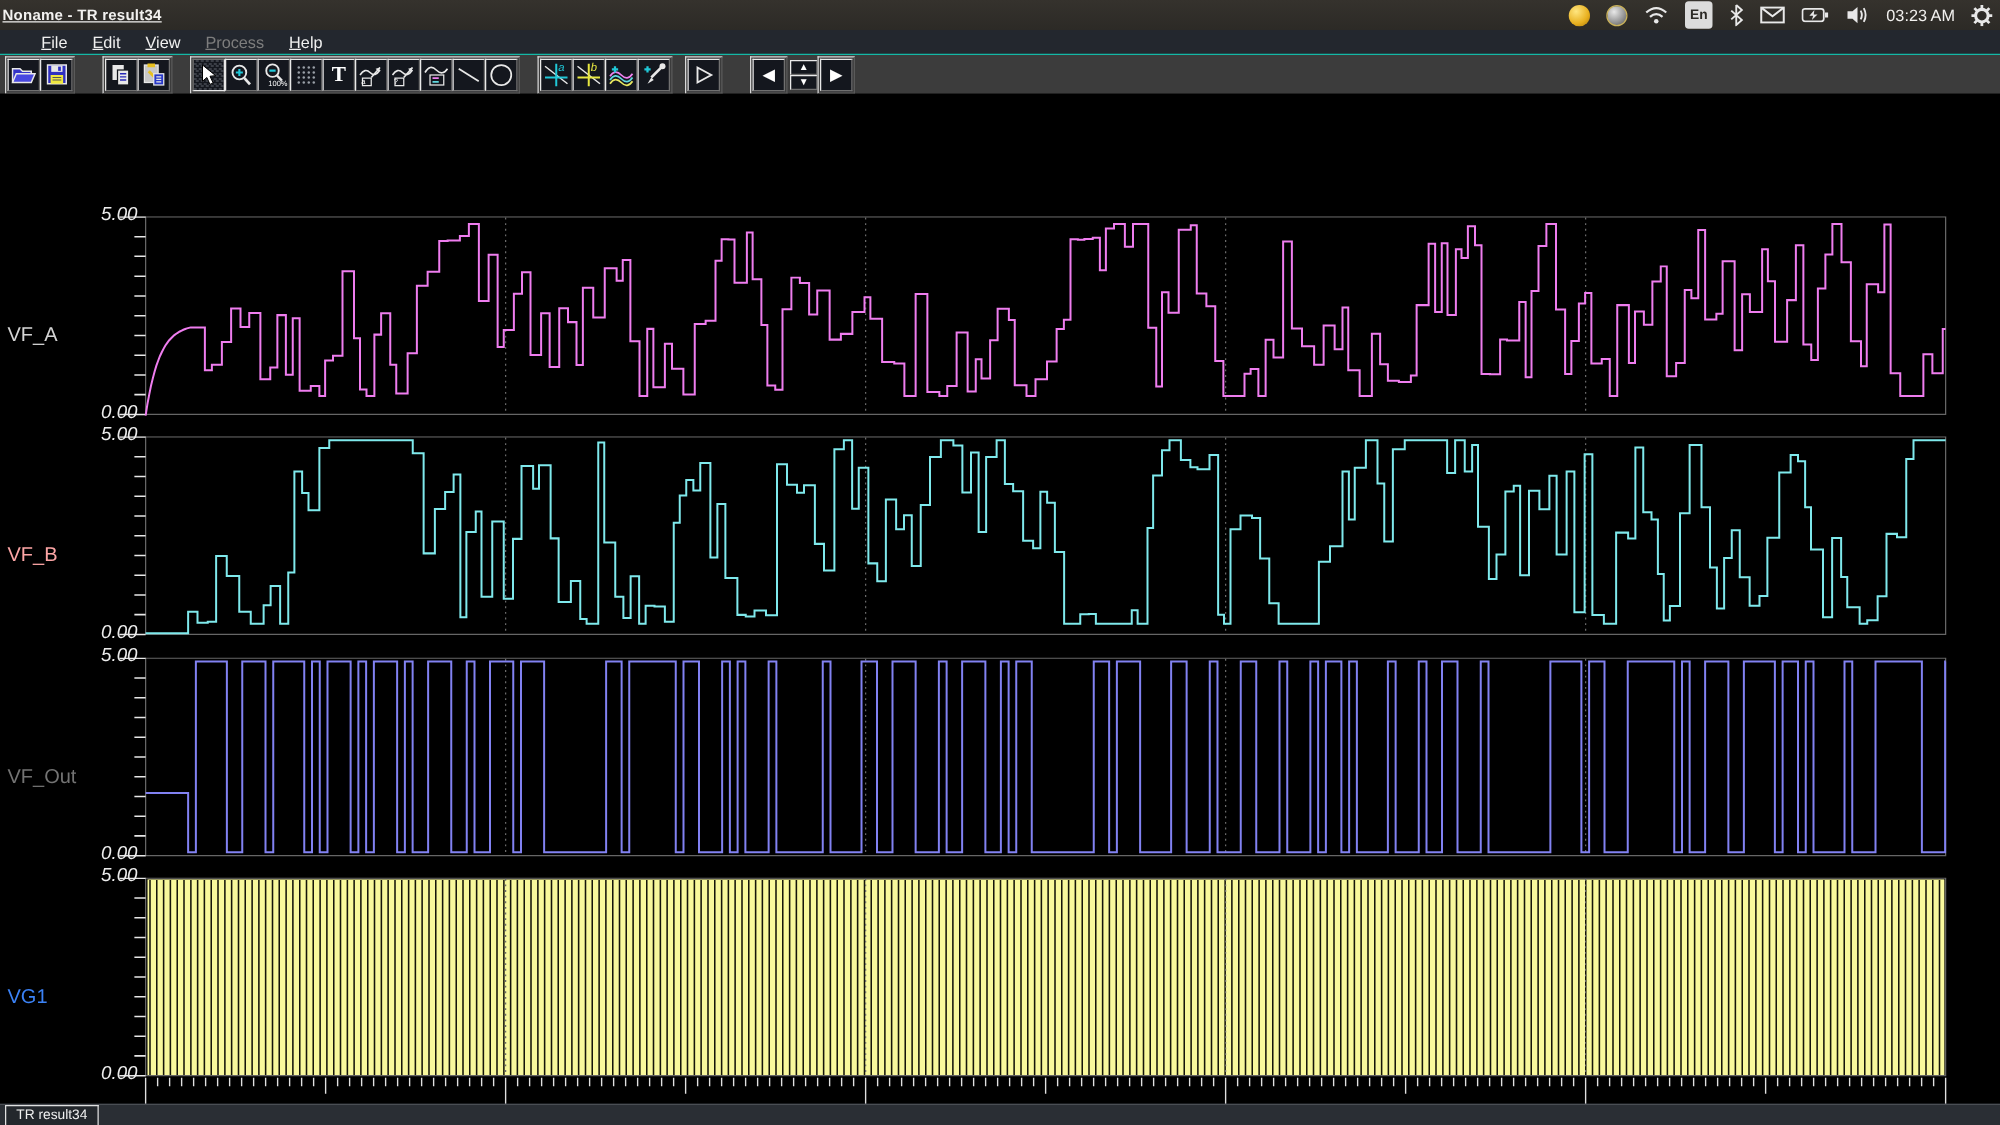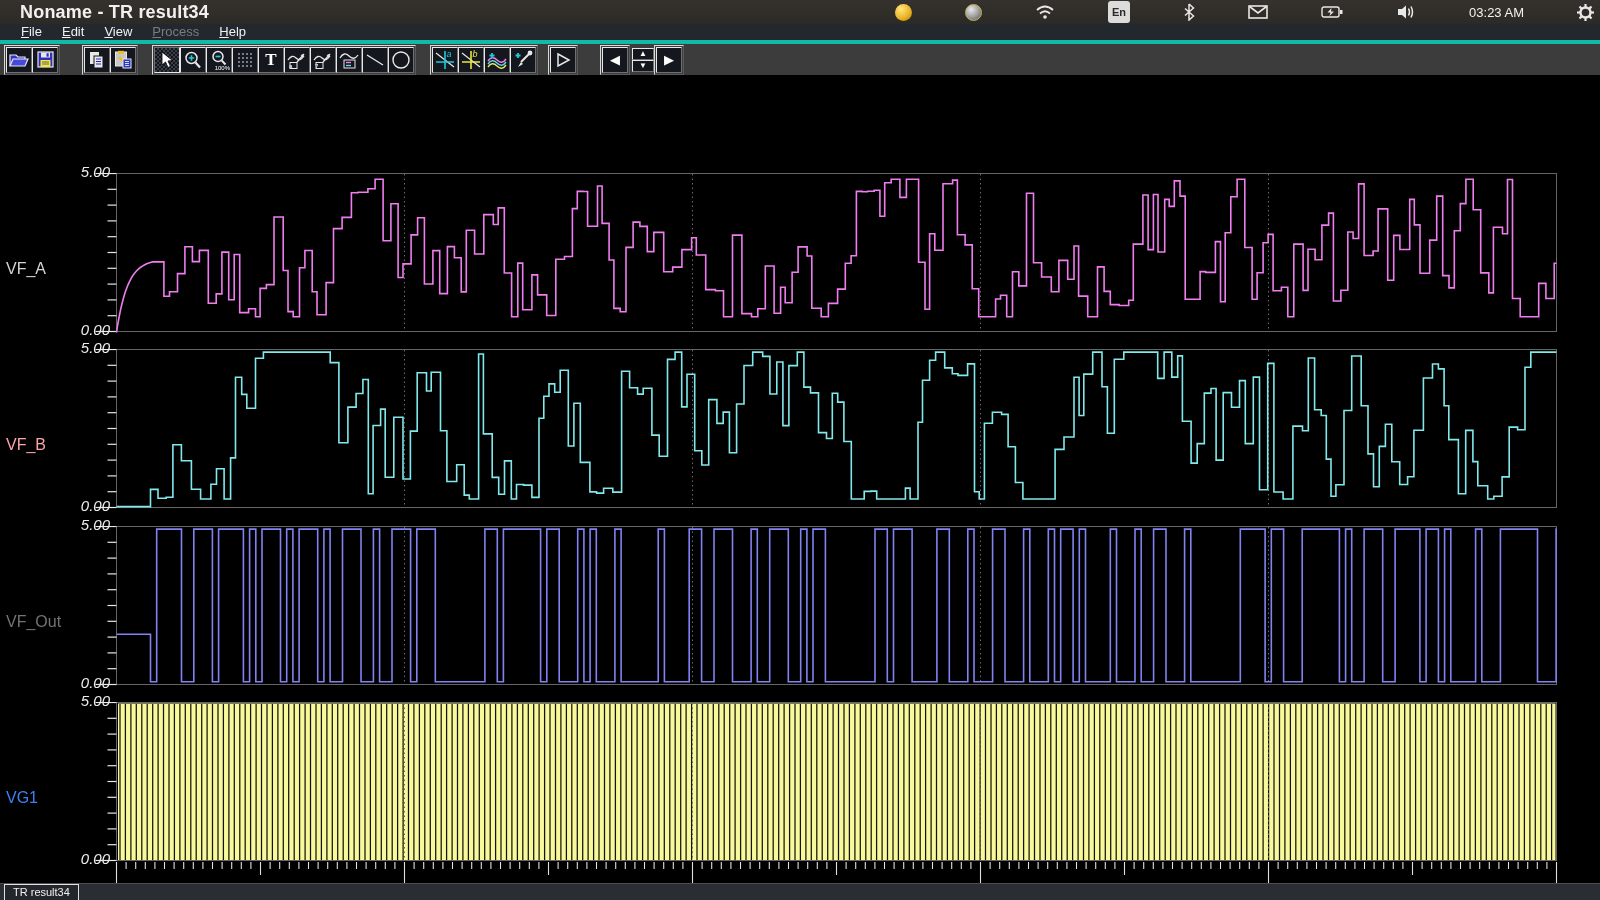--- a/index.html
+++ b/index.html
@@ -3,34 +3,34 @@
 <meta charset="utf-8">
 <style>
   * { box-sizing: border-box; margin: 0; padding: 0; }
   html,body { width:1600px; height:900px; background:#000; overflow:hidden;
               font-family:"Liberation Sans", sans-serif; }
   #app { position:relative; width:1600px; height:900px; background:#000; }
 
   
   #titlebar { position:absolute; left:0; top:0; width:1600px; height:24px;
               background:linear-gradient(#35322d,#2c2a26); display:flex; align-items:center; }
-  #titlebar .title { color:#f2f1ef; font-weight:bold; font-size:18px; margin-left:20px; letter-spacing:.2px; }
+  #titlebar .title { color:#f2f1ef; font-weight:bold; font-size:12px; margin-left:2px; letter-spacing:.2px;text-decoration:underline; }
   #tray { position:absolute; right:6px; top:0; height:24px; display:flex; align-items:center; gap:13px; }
-  .tray-ic { display:flex; align-items:center; justify-content:center; height:22px;margin-left:40px; }
+  .tray-ic { display:flex; align-items:center; justify-content:center; height:22px; }
   #kbd-layout { background:#dcdcdc; color:#2c2a26; font-size:11px; font-weight:bold;
                 border-radius:3px; padding:1px 4px; }
   #clock-text { color:#f2f1ef; font-size:13px; }
   .ind-orb { width:17px; height:17px; border-radius:50%; }
   #orb-y { background:radial-gradient(circle at 35% 30%, #ffe680, #e8b01f 60%, #a87708); }
   #orb-g { background:radial-gradient(circle at 35% 30%, #e8e8e8, #9a9a9a 55%, #555); border:1px solid #c9b15a; }
 
   
   #menubar { position:absolute; left:0; top:24px; width:1600px; height:20px;
-             background:#23272e; display:flex; align-items:flex-end; padding-left:12px; gap:2px;
-             border-bottom:4px solid #14b8a6; }
+             background:#23272e; display:flex; align-items:center; padding-left:24px; gap:2px;
+             border-bottom:1px solid #14b8a6; }
   .menu-item { color:#f0f0f0; font-size:13px; padding:1px 9px; cursor:default; }
   .menu-item u { text-decoration:underline; }
   .menu-item.disabled { color:#7d7d7d; }
 
   
   #toolbar { position:absolute; left:0; top:44px; width:1600px; height:31px;
              background:#3c3c3c; display:flex; align-items:center; padding-left:4px; }
   .tgroup { display:flex; background:#3c3c3c; border:1px solid; border-color:#d8d8d8 #5a5a5a #5a5a5a #d8d8d8;
             padding:1px; margin-right:2px; }
   .tbtn { width:26px; height:26px; background:#14171e; border:1px solid;

